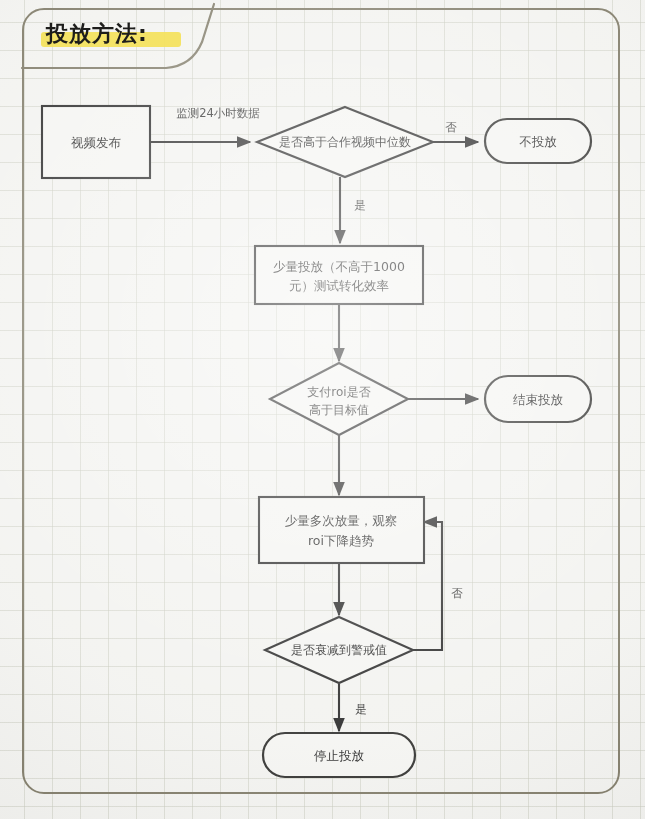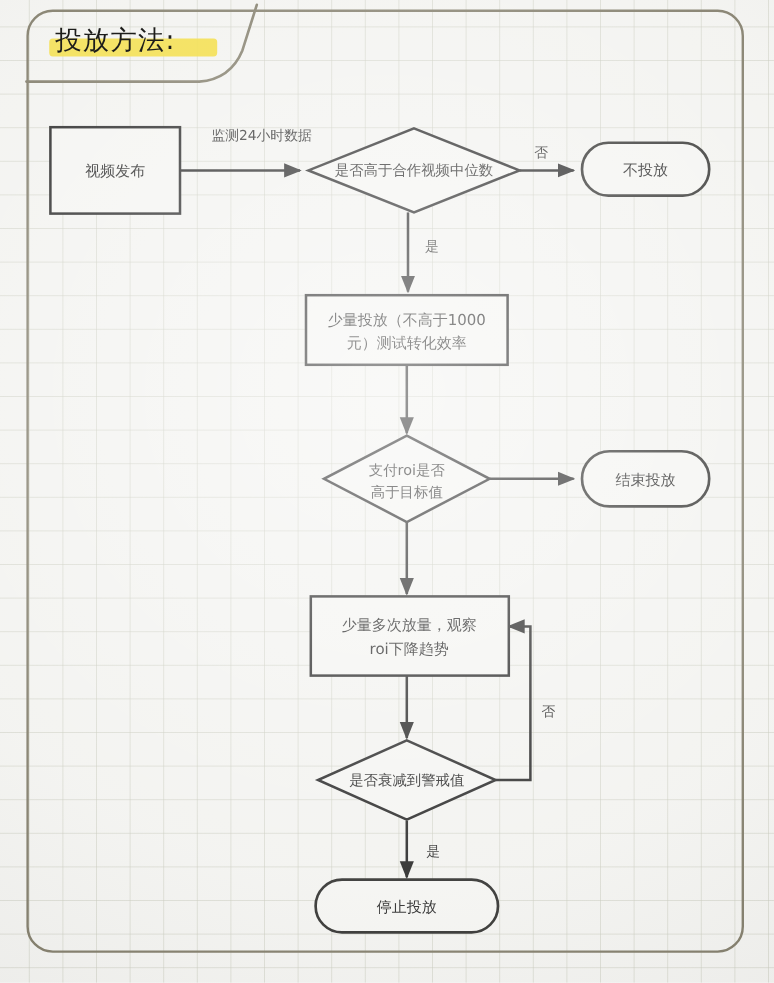--- a/index.html
+++ b/index.html
@@ -31,21 +31,21 @@
   
   .panel{
     position:absolute;left:22px;top:8px;width:598px;height:786px;
     border:2px solid #7d7865;border-radius:22px;
     box-sizing:border-box;
   }
   
   .tab-svg{position:absolute;left:16px;top:2px;}
   .title{
     position:absolute;left:46px;top:19px;
-    font-size:22px;font-weight:400;letter-spacing:1px;
+    font-size:22px;font-weight:700;letter-spacing:1px;
     color:#1d1d1b;
     font-family:"DejaVu Sans","Liberation Sans",sans-serif;
     white-space:nowrap;
     z-index:4;
   }
   .title-hl{
     position:absolute;left:41px;top:32px;width:140px;height:15px;
     background:#f5e25c;opacity:.92;border-radius:3px;
     z-index:3;
     filter:blur(0.4px);

